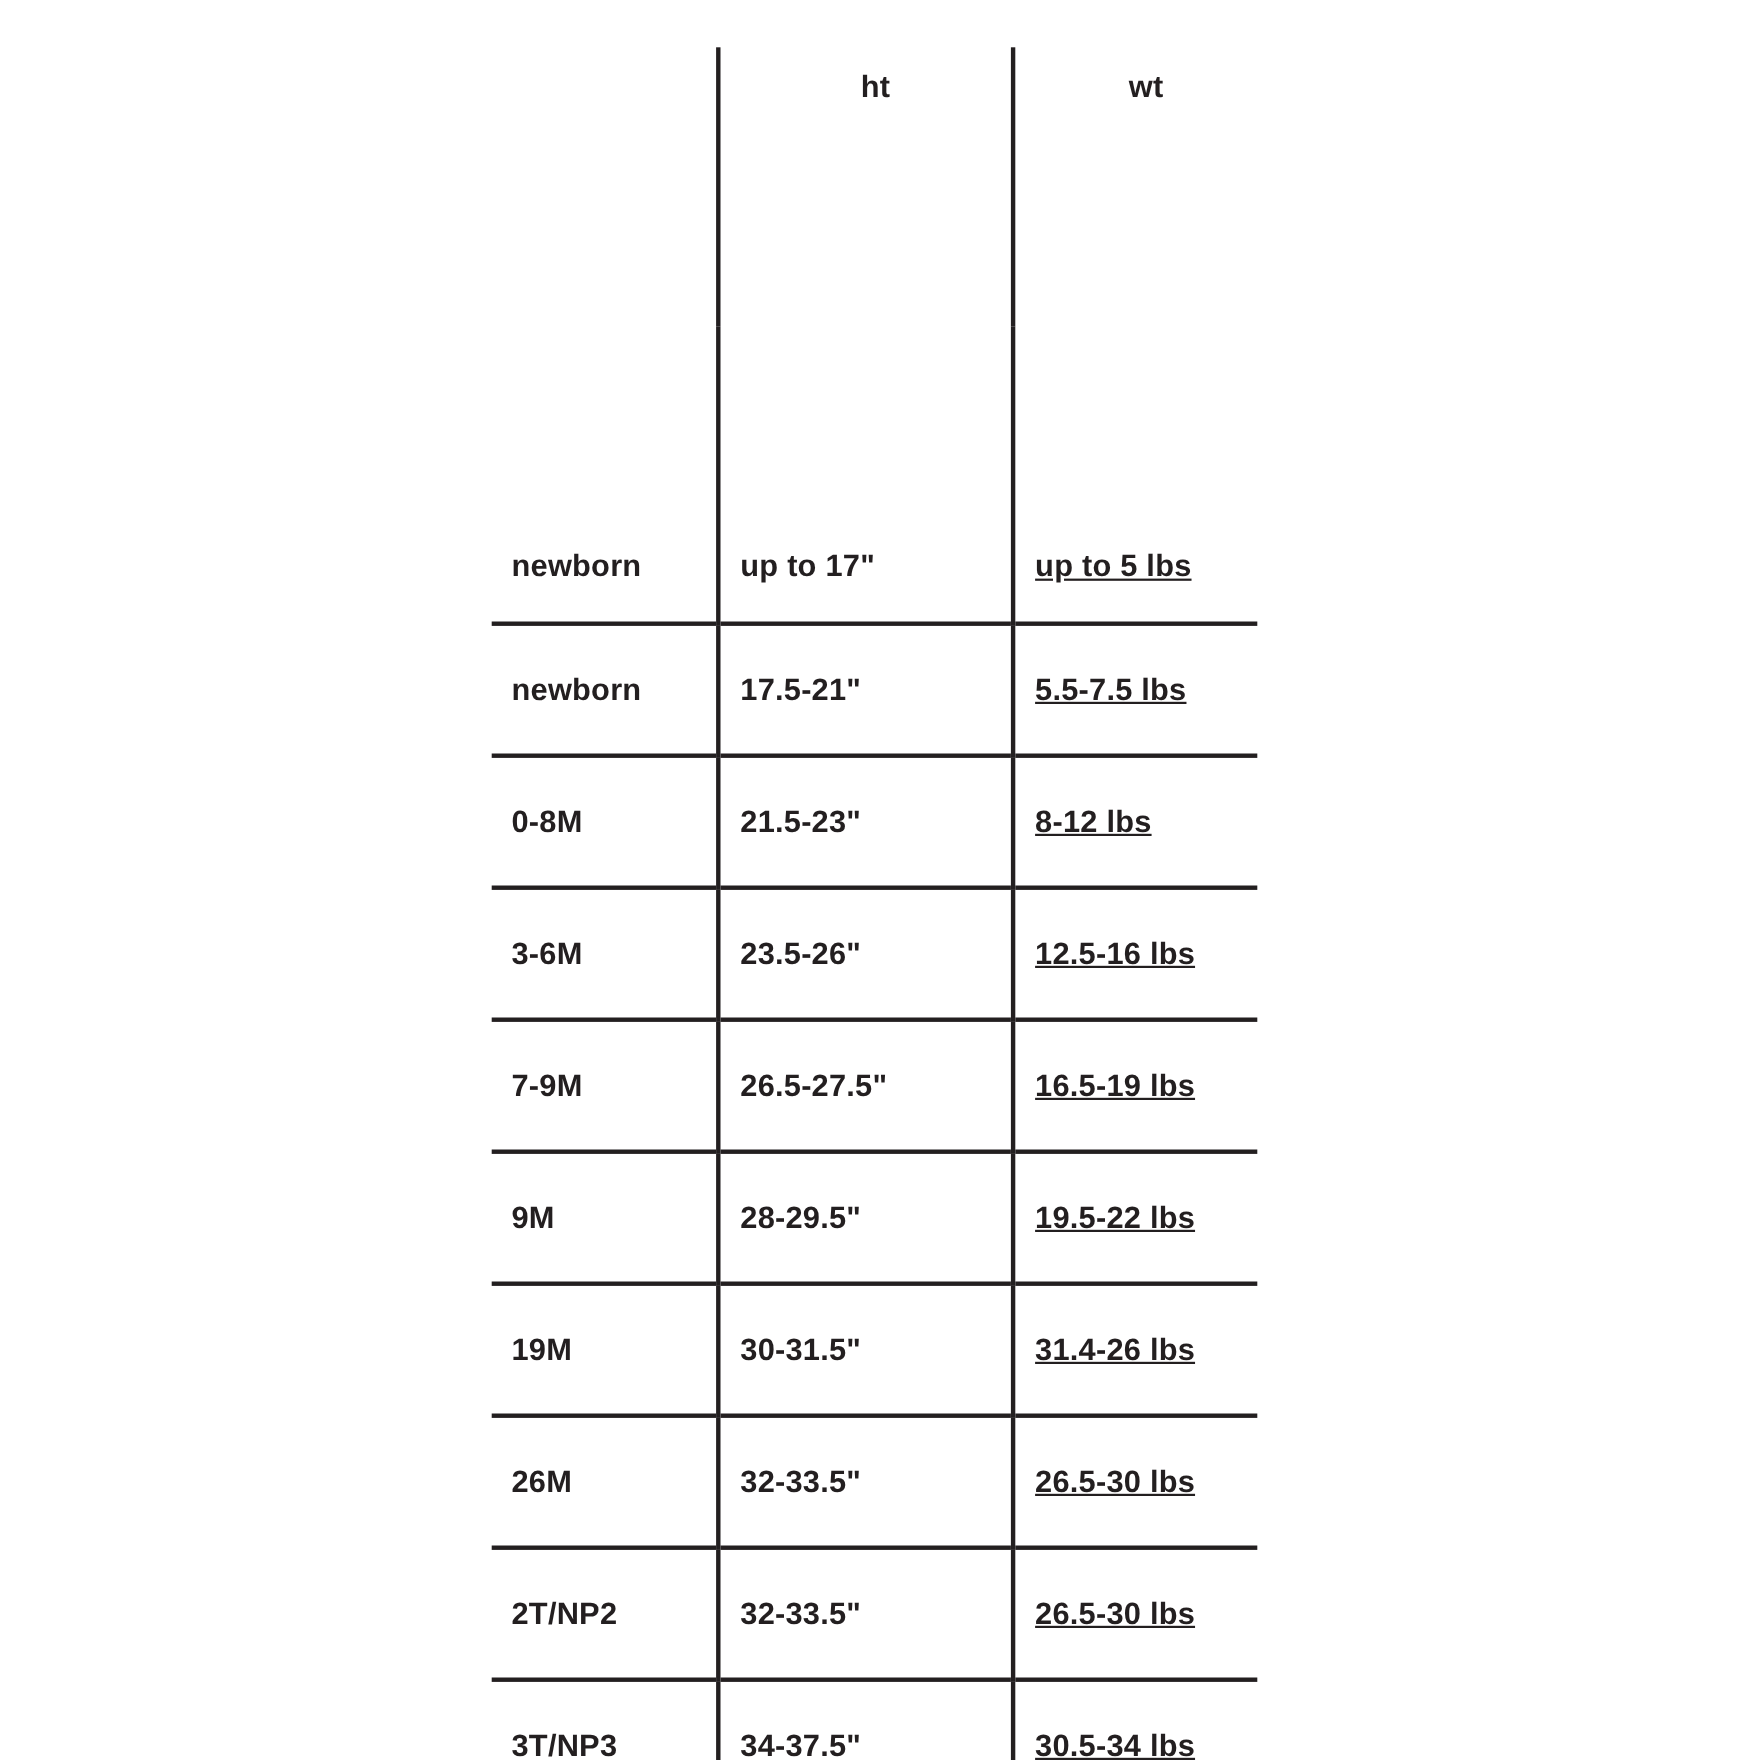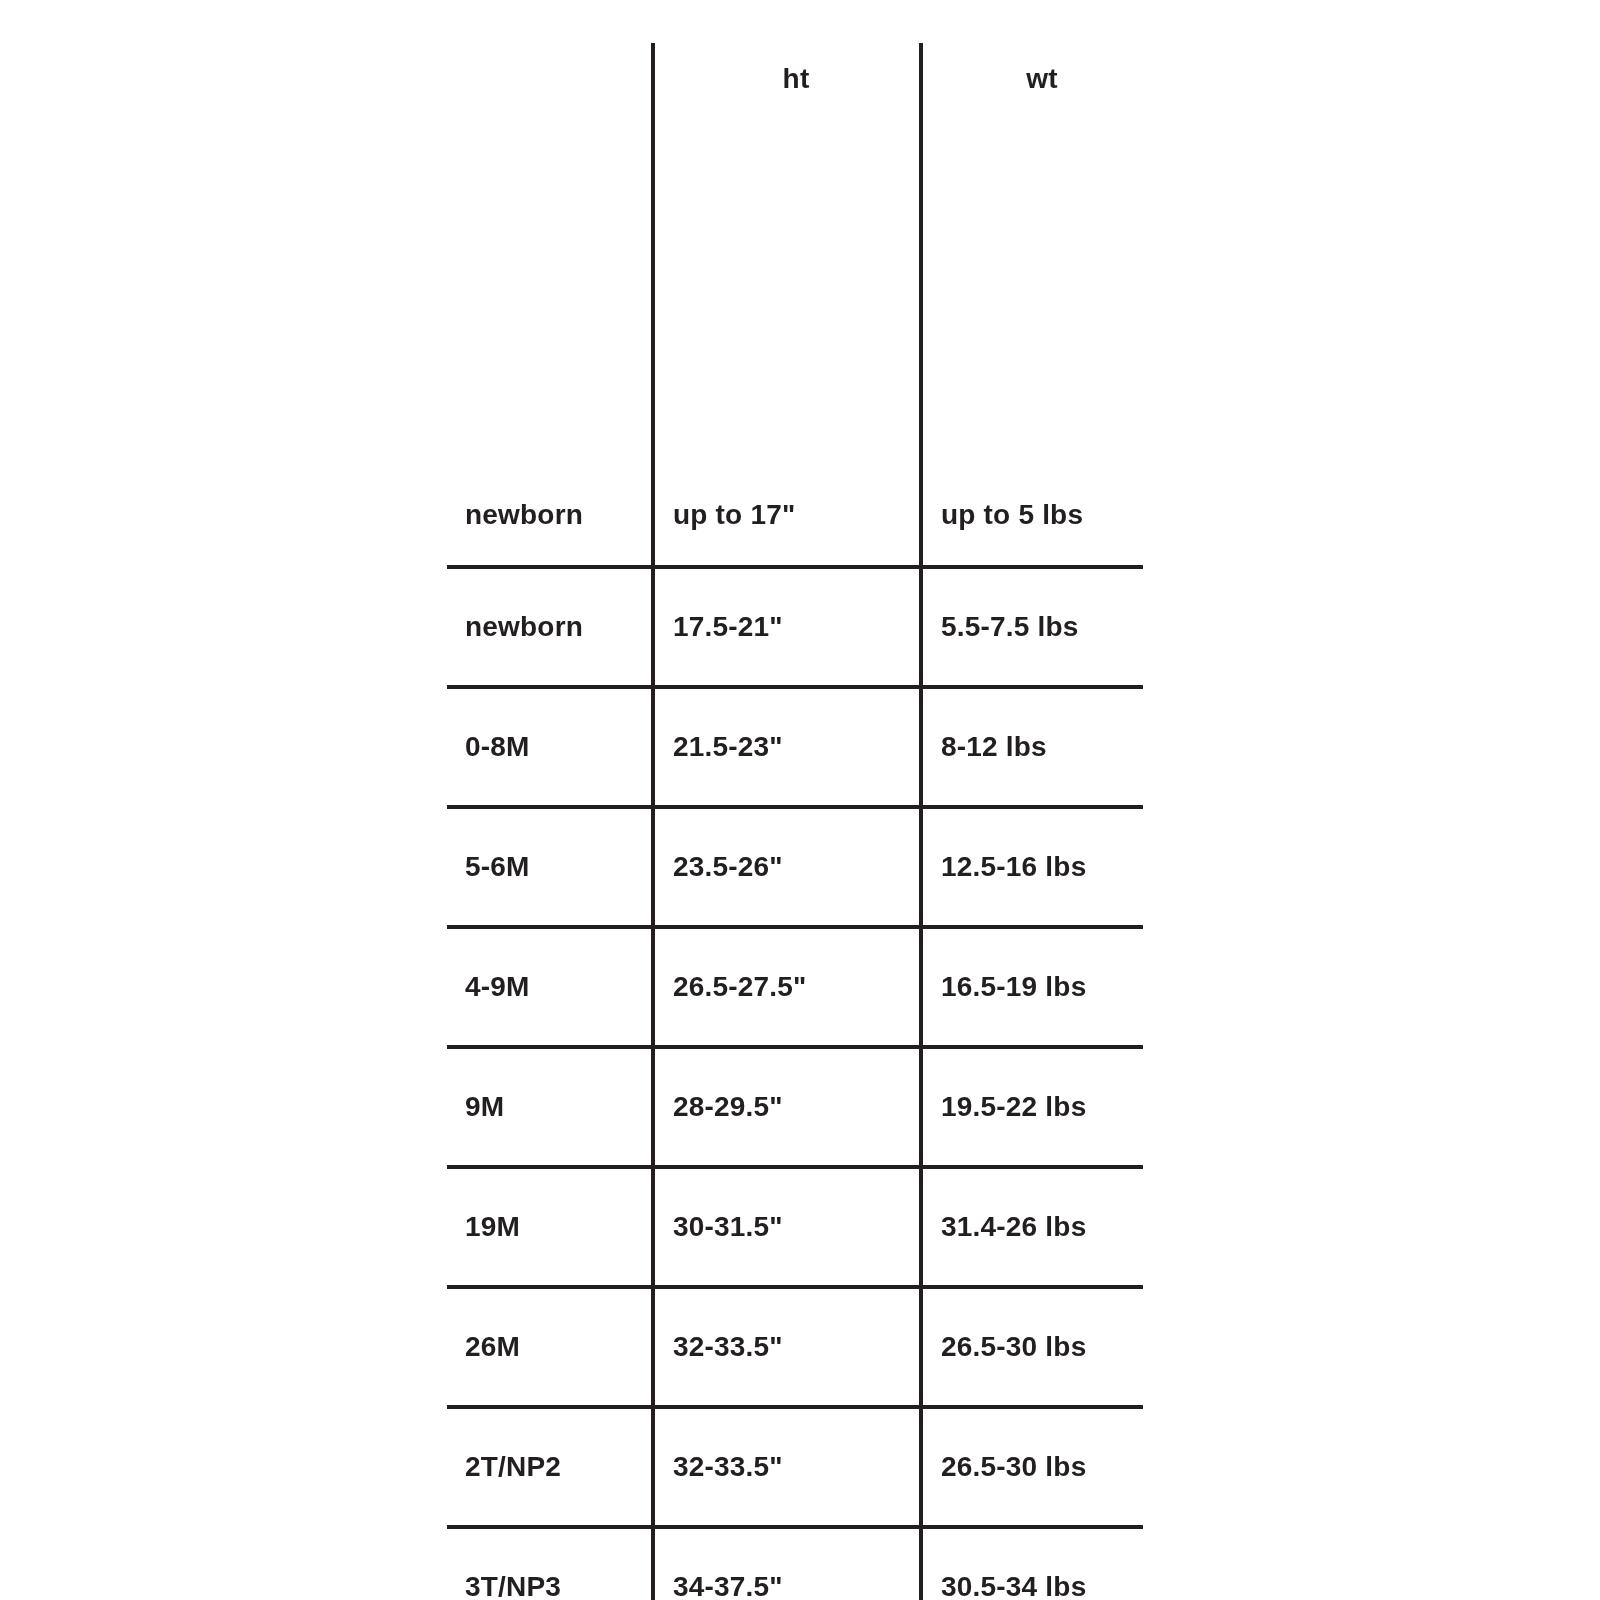--- a/index.html
+++ b/index.html
@@ -78,21 +78,21 @@
     border-top: 4px solid #231f20;
   }
   
   .size-table tr.data-row.first-row td {
     border-top: none;
   }
 
   
   .cell-size { white-space: nowrap; }
   .cell-ht   { white-space: nowrap; }
-  .cell-wt   { white-space: nowrap; padding-left: 40px; }
+  .cell-wt   { white-space: nowrap; padding-left: 40px; text-decoration: underline; }
   .head-wt   { }
 
   
   .size-table tr.first-row td {
     height: 234px;
     vertical-align: bottom;
     padding-bottom: 34px;
   }
 </style>
 </head>
@@ -122,26 +122,26 @@
           <td class="cell-size">newborn</td>
           <td class="cell-ht">17.5-21"</td>
           <td class="cell-wt">5.5-7.5 lbs</td>
         </tr>
         <tr class="data-row">
           <td class="cell-size">0-8M</td>
           <td class="cell-ht">21.5-23"</td>
           <td class="cell-wt">8-12 lbs</td>
         </tr>
         <tr class="data-row">
-          <td class="cell-size">5-6M</td>
+          <td class="cell-size">3-6M</td>
           <td class="cell-ht">23.5-26"</td>
           <td class="cell-wt">12.5-16 lbs</td>
         </tr>
         <tr class="data-row">
-          <td class="cell-size">4-9M</td>
+          <td class="cell-size">7-9M</td>
           <td class="cell-ht">26.5-27.5"</td>
           <td class="cell-wt">16.5-19 lbs</td>
         </tr>
         <tr class="data-row">
           <td class="cell-size">9M</td>
           <td class="cell-ht">28-29.5"</td>
           <td class="cell-wt">19.5-22 lbs</td>
         </tr>
         <tr class="data-row">
           <td class="cell-size">19M</td>

